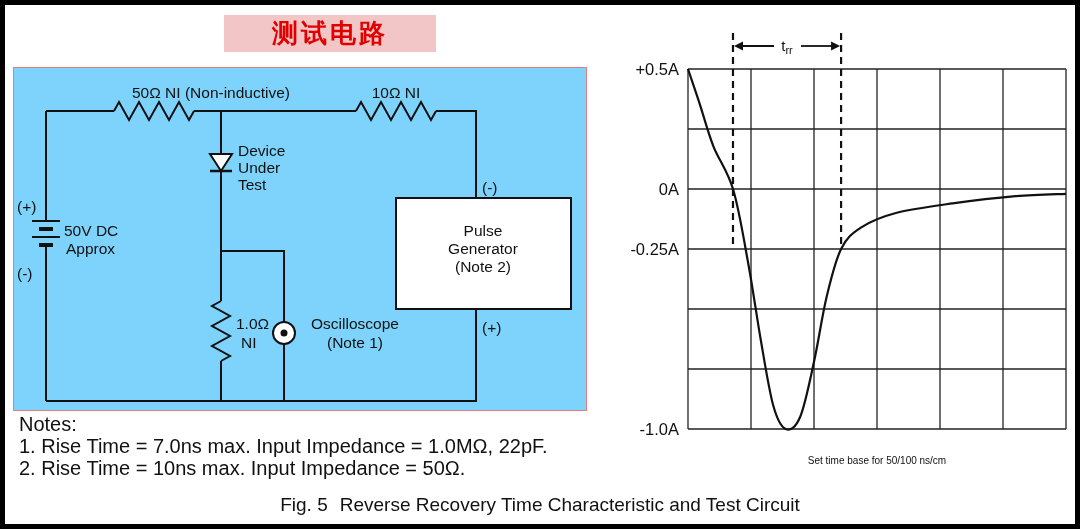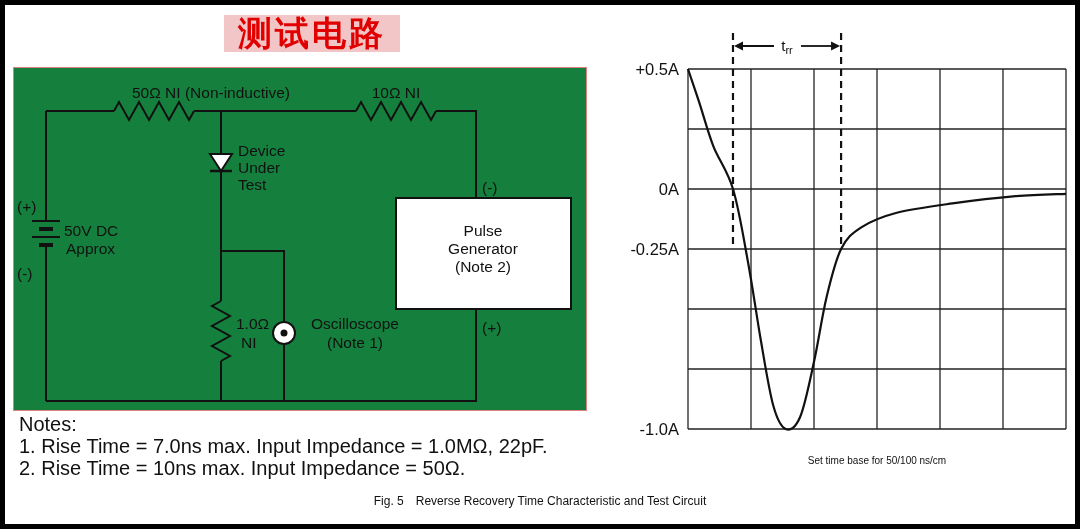--- a/index.html
+++ b/index.html
@@ -3,42 +3,42 @@
 <meta charset="utf-8">
 <style>
   * { margin:0; padding:0; box-sizing:border-box; }
   html,body { background:#888; }
   body { font-family:"Liberation Sans", sans-serif; }
   .frame {
     position:relative; width:1080px; height:529px;
     background:#fff; border:5px solid #000; overflow:hidden;
   }
   .banner {
-    position:absolute; left:219px; top:10px; width:176px; height:37px;
-    background:#f2c5c6; color:#e10000; font-size:34px; font-weight:bold;
+    position:absolute; left:219px; top:10px; width:212px; height:37px;
+    background:#f2c5c6; color:#e10000; font-size:26px; font-weight:bold;
     text-align:center; line-height:37px; letter-spacing:3px;
   }
   .circuit-panel {
     position:absolute; left:8px; top:62px; width:574px; height:344px;
-    border:1px solid #e07f7f; background:#15803d;
+    border:1px solid #e07f7f; background:#7dd3fc;
   }
   .circuit-panel svg { display:block; }
   svg text { font-family:"Liberation Sans", sans-serif; fill:#111; }
   .notes {
     position:absolute; left:14px; top:408px; font-size:20px; color:#111;
     line-height:22px;
   }
   .graph-panel { position:absolute; left:600px; top:16px; width:475px; height:432px; }
   .timebase {
     position:absolute; left:683px; top:450px; width:378px;
     text-align:center; font-size:10px; color:#111;
   }
   .caption {
     position:absolute; left:0; top:489px; width:1070px; text-align:center;
-    font-size:12px; color:#111;
+    font-size:19px; color:#111;
   }
   .caption .cap-text { margin-left:12px; }
 </style>
 </head>
 <body>
 
 <div class="frame">
 
   <div class="banner">测试电路</div>
 

